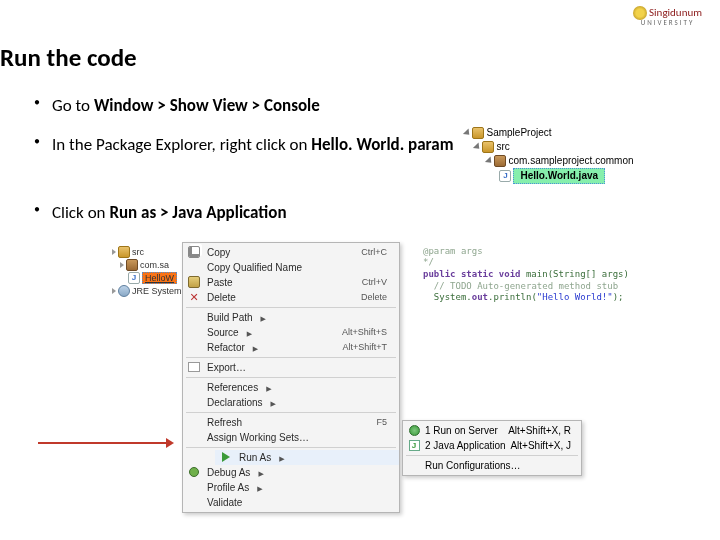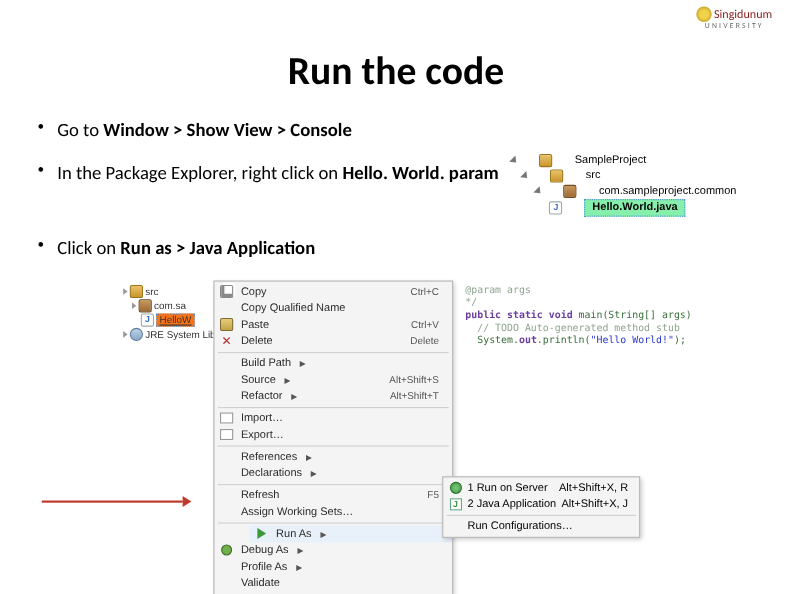--- a/index.html
+++ b/index.html
@@ -23,22 +23,22 @@
   .logo .sub { font-size: 7px; letter-spacing: 2px; color: #666; margin-top: -2px; }
   .logo .crest {
     display: inline-block;
     width: 14px; height: 14px;
     border-radius: 50%;
     background: radial-gradient(circle, #f2d24a 40%, #b08a1a 90%);
     vertical-align: middle;
     margin-right: 2px;
   }
   h1.title {
-    text-align: center;
-    font-size: 36px;
+    text-align: left;
+    font-size: 25px;
     font-weight: 700;
     margin: 42px 0 22px;
     color: #000;
   }
   ul.bullets {
     list-style: none;
     padding: 0;
     margin: 0 0 0 30px;
     font-size: 17px;
     color: #000;
@@ -63,21 +63,21 @@
   
   .tree {
     font-family: Tahoma, Arial, sans-serif;
     font-size: 10px;
     line-height: 1.4;
     background: #fff;
     border: 0;
     min-width: 155px;
     margin-top: -8px;
   }
-  .tree .node { display: flex; align-items: center; gap: 20px; white-space: nowrap; }
+  .tree .node { display: flex; align-items: center; gap: 2px; white-space: nowrap; }
   .tree .lvl1 { padding-left: 10px; }
   .tree .lvl2 { padding-left: 22px; }
   .tree .lvl3 { padding-left: 34px; }
   .tree .tri {
     display: inline-block;
     width: 0; height: 0;
     border-top: 4px solid transparent;
     border-bottom: 4px solid transparent;
     border-left: 5px solid #777;
     transform: rotate(45deg);
@@ -132,21 +132,21 @@
     color: #3a6d3a;
     white-space: pre;
     padding-left: 21px;
   }
   .code .kw { color: #6a3e9c; font-weight: 700; }
   .code .str { color: #2a3ad0; }
   .code .cmt { color: #8fa68f; }
 
   .ctx {
     position: absolute;
-    left: 54px;
+    left: 42px;
     top: 0;
     width: 218px;
     background: #f4f4f4;
     border: 1px solid #b5b5b5;
     font-family: Tahoma, Arial, sans-serif;
     font-size: 10px;
     color: #2b2b2b;
     box-shadow: 2px 2px 4px rgba(0,0,0,.2);
     padding: 2px 0;
   }
@@ -333,26 +333,20 @@
         <span class="lab sub">Source</span>
         <span class="sc">Alt+Shift+S</span>
       </div>
     <div class="item">
         <span class="lab sub">Refactor</span>
         <span class="sc">Alt+Shift+T</span>
       </div>
     <div class="sep"></div>
     <div class="item">
         <span class="iconslot">
-          <span class="ico-imp"></span>
-        </span>
-        <span class="lab">Import…</span>
-      </div>
-    <div class="item">
-        <span class="iconslot">
           <span class="ico-exp"></span>
         </span>
         <span class="lab">Export…</span>
       </div>
     <div class="sep"></div>
     <div class="item">
         <span class="lab sub">References</span>
       </div>
     <div class="item">
         <span class="lab sub">Declarations</span>

